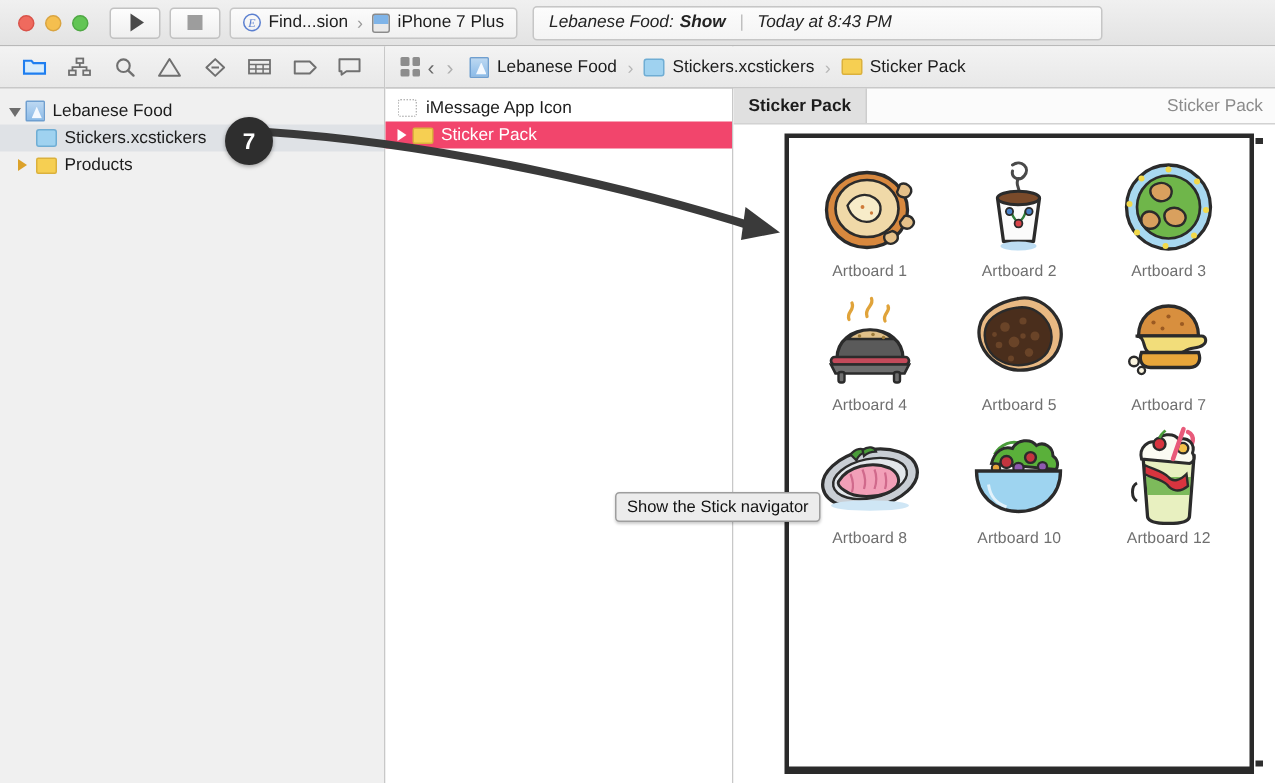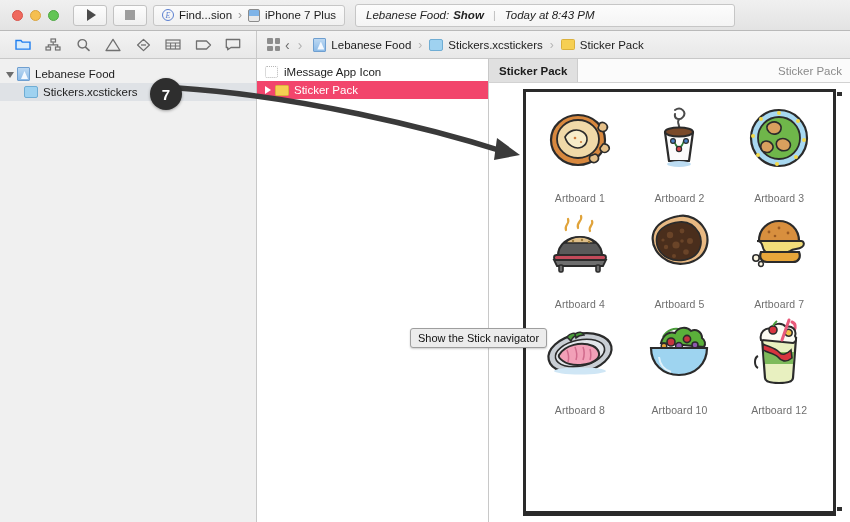--- a/index.html
+++ b/index.html
@@ -136,21 +136,21 @@
   .canvas-wrap { flex:1; padding: 6px 14px 6px 34px; overflow:hidden; }
   .sticker-frame {
     height:100%; border:3px solid #2a2a2a; background:#fff;
     position:relative; padding: 10px 4px 0 4px;
     border-bottom-width:5px;
   }
   .sgrid { display:grid; grid-template-columns:repeat(3,1fr); row-gap:4px; }
   .scell { display:flex;flex-direction:column;align-items:center; }
   .simg { width:72px;height:72px;display:flex;align-items:center;justify-content:center; }
   .simg svg { display:block; }
-  .slabel { font-size:10.5px; color:#6f6f6f; margin-top:18px; letter-spacing:.1px; }
+  .slabel { font-size:10.5px; color:#6f6f6f; margin-top:1px; letter-spacing:.1px; }
 
   
   .sb-top,.sb-bot { position:absolute; right:-9px; width:5px; height:4px; background:#2f2f2f;}
   .sb-top{top:0;} .sb-bot{bottom:0;}
 
   
   .overlay { position:absolute; inset:0; pointer-events:none; z-index:30; }
   .badge {
     position:absolute; left:150px; top:78px;
     width:32px;height:32px;border-radius:50%;
@@ -257,20 +257,25 @@
       <div class="nav-tree">
         <div class="trow">
           <span class="tri down"></span>
           <span class="ico-proj"></span>
           <span>Lebanese Food</span>
         </div>
         <div class="trow sel ind1">
           <span class="tri spacer"></span>
           <span class="ico-assets"></span>
           <span>Stickers.xcstickers</span>
+        </div>
+        <div class="trow ind1">
+          <span class="tri right"></span>
+          <span class="ico-folder" style="margin-left:3px;"></span>
+          <span>Products</span>
         </div>
       </div>
     </div>
 
     <div class="midpane">
       <div class="mid-bar"></div>
       <div class="mid-list">
         <div class="mrow">
           <span class="dot-icon"></span>
           <span>iMessage App Icon</span>

